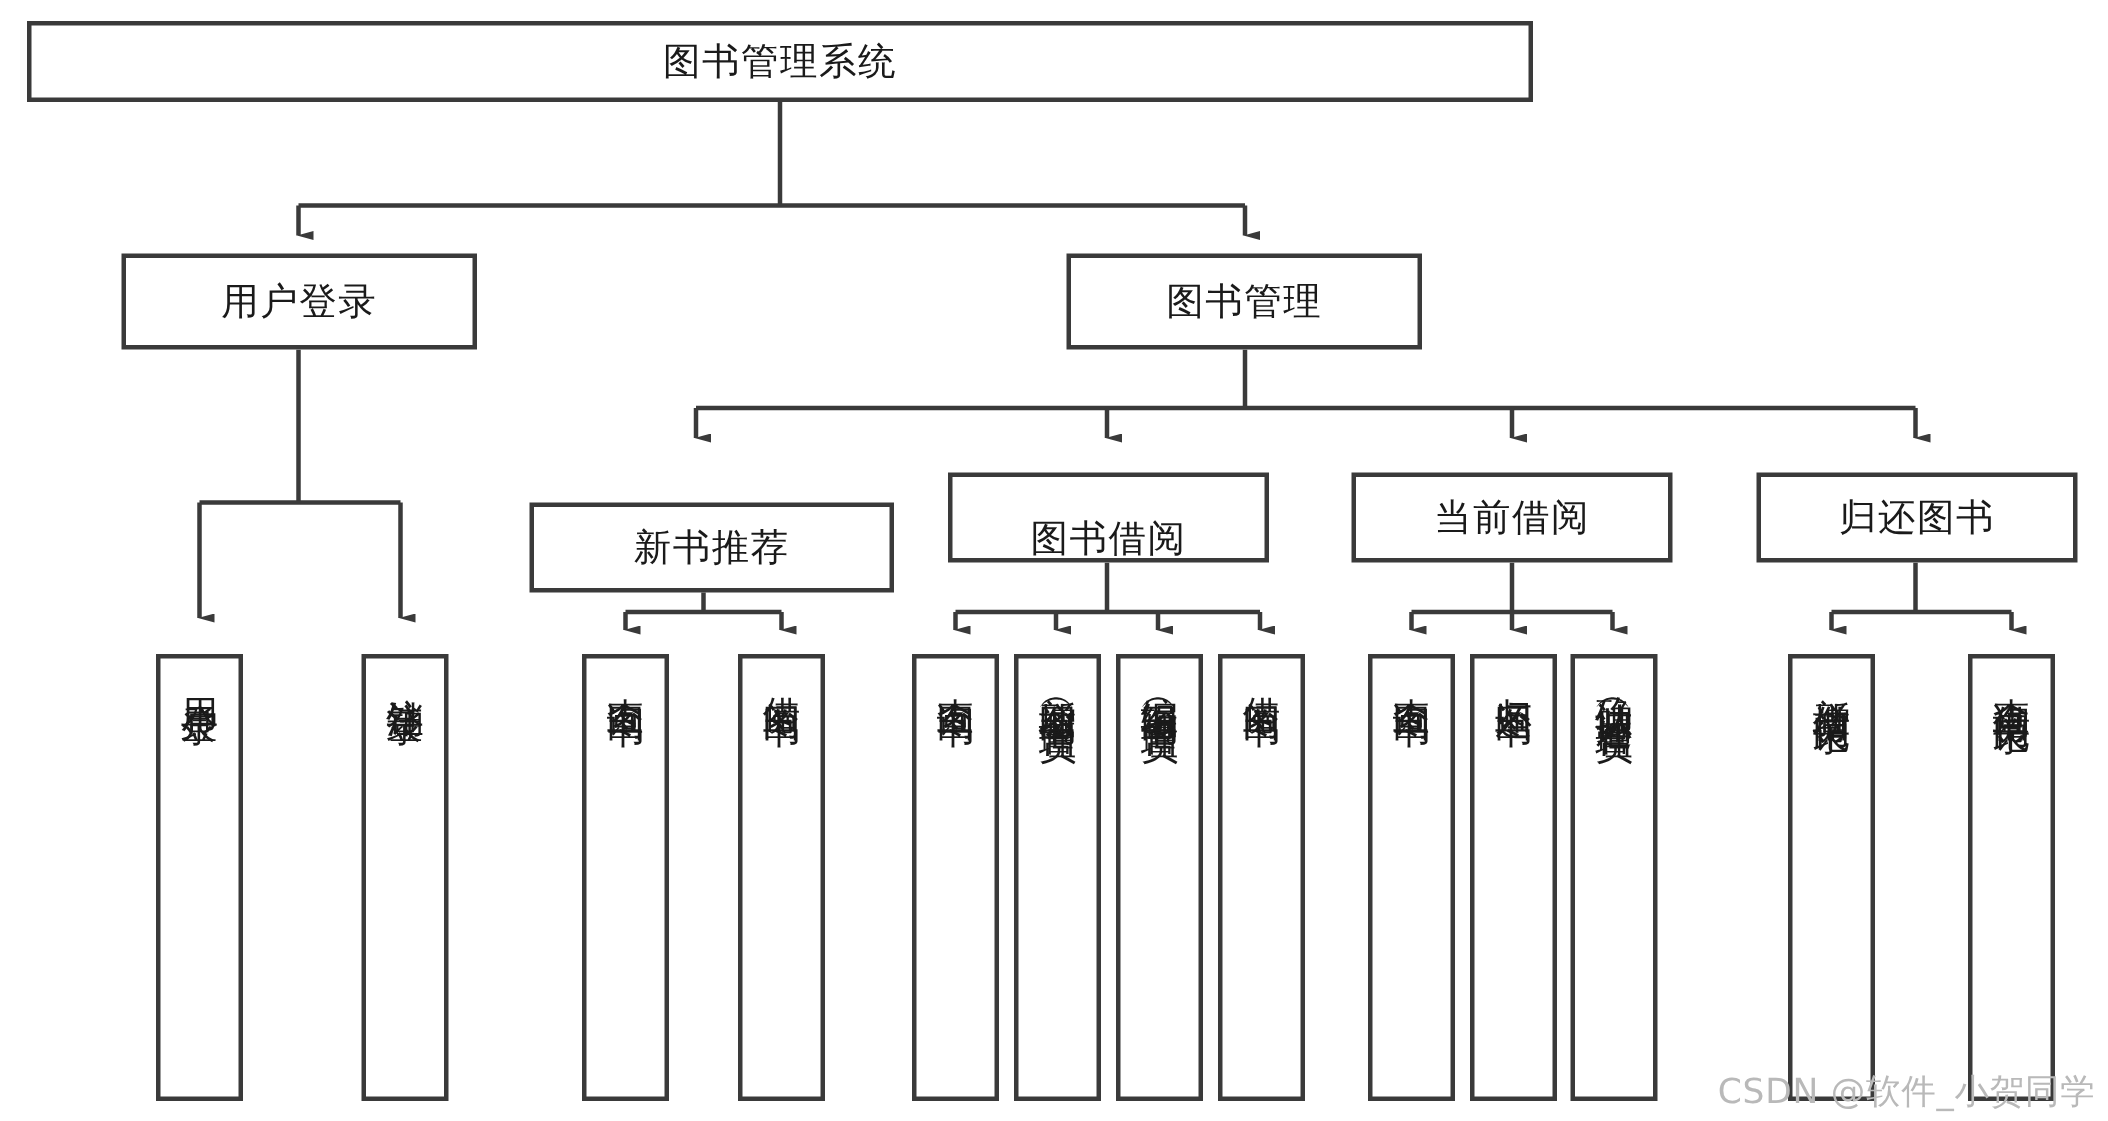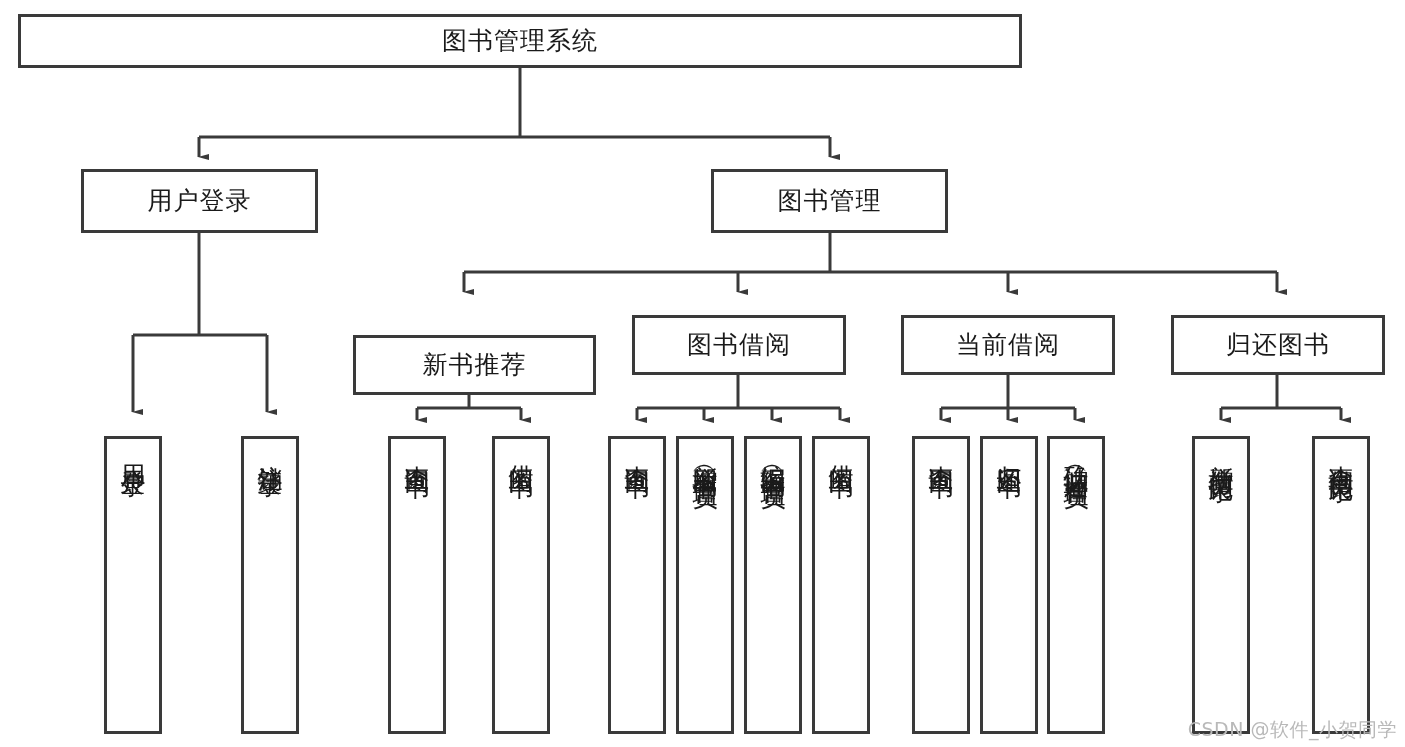--- a/index.html
+++ b/index.html
@@ -55,21 +55,21 @@
     font-size: 25px;
     line-height: 1.08;
     letter-spacing: 3px;
     white-space: nowrap;
     color: #1a1a1a;
   }
   .watermark {
     position: absolute;
     right: 8px;
     bottom: 4px;
-    font-size: 19px;
+    font-size: 23px;
     color: #b9b9b9;
     letter-spacing: 0.5px;
     white-space: nowrap;
     font-family: "DejaVu Sans", "Liberation Sans", sans-serif;
   }
 </style>
 </head>
 <body>
 
 <div id="canvas">
@@ -132,21 +132,21 @@
   <div class="node h" style="left:81px; top:169px; width:237px; height:64px;">
     <span>用户登录</span>
   </div>
   <div class="node h" style="left:711px; top:169px; width:237px; height:64px;">
     <span>图书管理</span>
   </div>
 
   <div class="node h" style="left:353px; top:315px; width:243px; height:60px;margin-top:20px;">
     <span>新书推荐</span>
   </div>
-  <div class="node h" style="left:632px; top:315px; width:214px; height:60px;">
+  <div class="node h" style="left:632px; top:315px; width:214px; height:60px;align-items:flex-end;">
     <span>图书借阅</span>
   </div>
   <div class="node h" style="left:901px; top:315px; width:214px; height:60px;text-align:center;">
     <span>当前借阅</span>
   </div>
   <div class="node h" style="left:1171px; top:315px; width:214px; height:60px;">
     <span>归还图书</span>
   </div>
 
   <div class="node v" style="left:104px; top:436px; width:58px; height:298px;">

